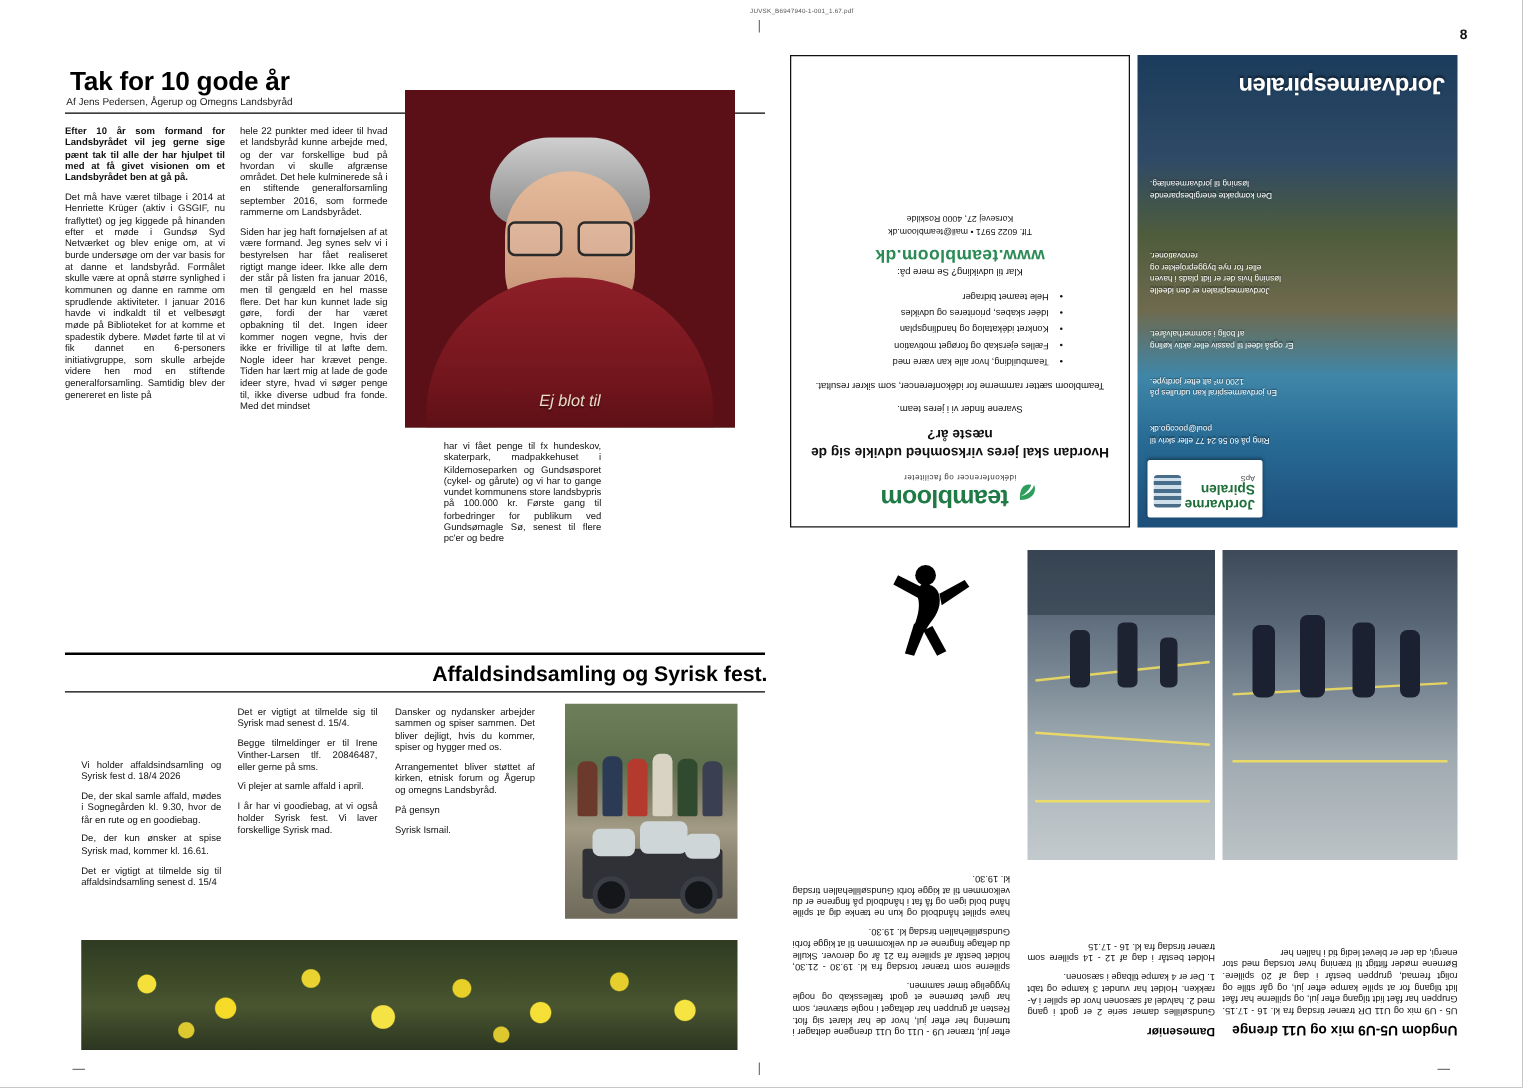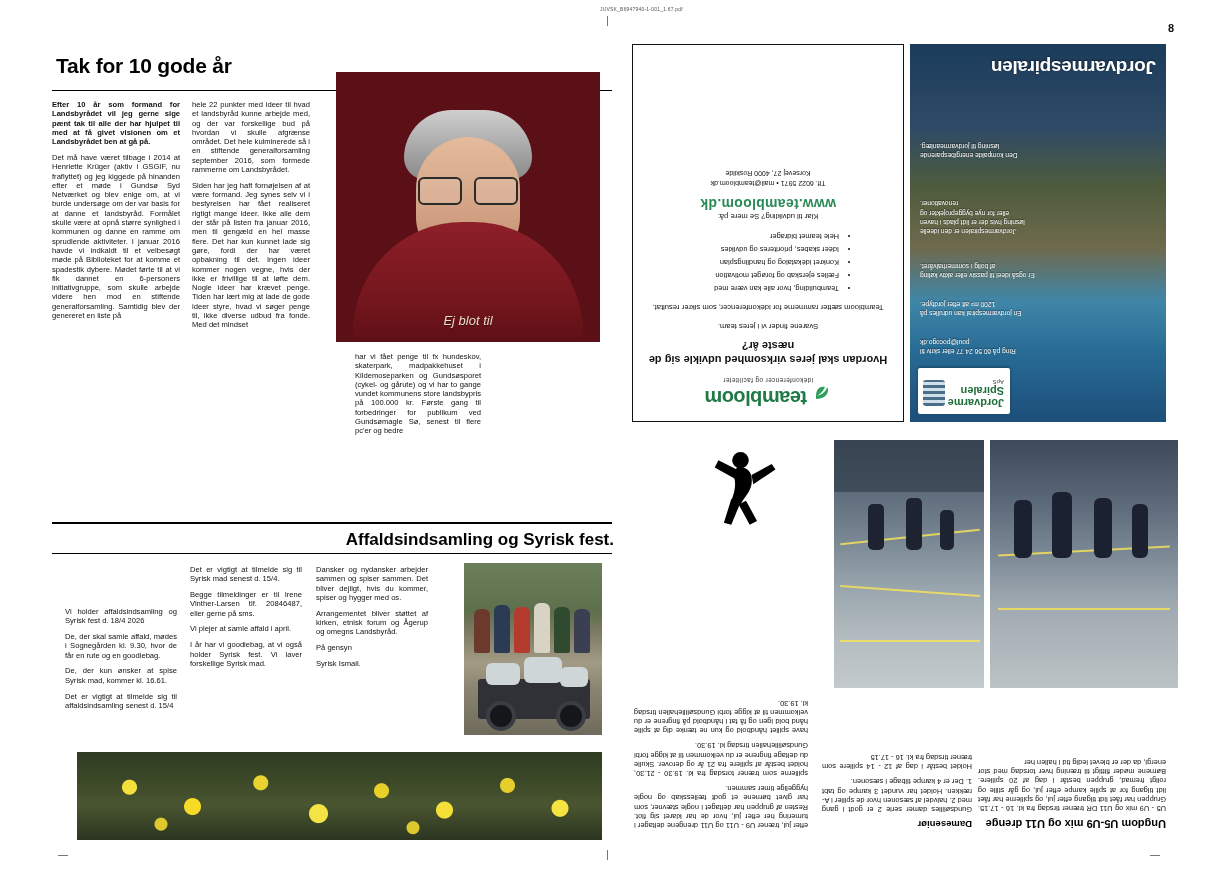--- a/index.html
+++ b/index.html
@@ -66,21 +66,21 @@
     color: #000;
   }
 
   .rule {
     background: #000;
     height: 1px;
   }
   .rule-thick { background: #000; height: 2px; }
 
   
-  .photo { overflow: hidden; background: #ccc; margin-left: 12px; }
+  .photo { overflow: hidden; background: #ccc; }
 
   
   .photo-portrait {
     background:
       radial-gradient(ellipse 60px 78px at 52% 40%, #d9b196 0%, #c99c7c 45%, rgba(201,156,124,0) 72%),
       radial-gradient(ellipse 120px 60px at 50% 100%, #8d1d26 0%, #6e141b 60%, #5a1016 100%),
       linear-gradient(180deg, #6f7a54 0%, #5f6b47 30%, #4e5a3b 60%, #3f4a31 100%);
   }
   .photo-portrait .hair {
     position: absolute; left: 50%; top: 14%;
@@ -253,20 +253,21 @@
 <div id="page">
 
   <div class="abs scanhdr">JUVSK_B6947940-1-001_1.67.pdf</div>
   <div class="abs pagenum">8</div>
   <div class="abs cropmark" style="left:607px; top:16px; width:1px; height:10px;"></div>
   <div class="abs cropmark" style="left:607px; top:850px; width:1px; height:10px;"></div>
   <div class="abs cropmark" style="left:58px; top:855px; width:10px; height:1px;"></div>
   <div class="abs cropmark" style="left:1150px; top:855px; width:10px; height:1px;"></div>
 
   <h1 class="abs headline" style="left:52px; top:50px; width:520px;">Tak for 10 gode år</h1>
+  <p class="abs byline" style="left:53px; top:74px; width:520px;">Af Jens Pedersen, Ågerup og Omegns Landsbyråd</p>
   <div class="abs rule" style="left:52px; top:90px; width:560px; height:1px;"></div>
 
   <div class="abs photo photo-portrait" style="left:324px; top:72px; width:264px; height:270px;">
     <div class="hair"></div>
     <div class="face"></div>
     <div class="glasses">
         <i class="l"></i>
         <i class="r"></i>
       </div>
     <div class="shirt"></div>

